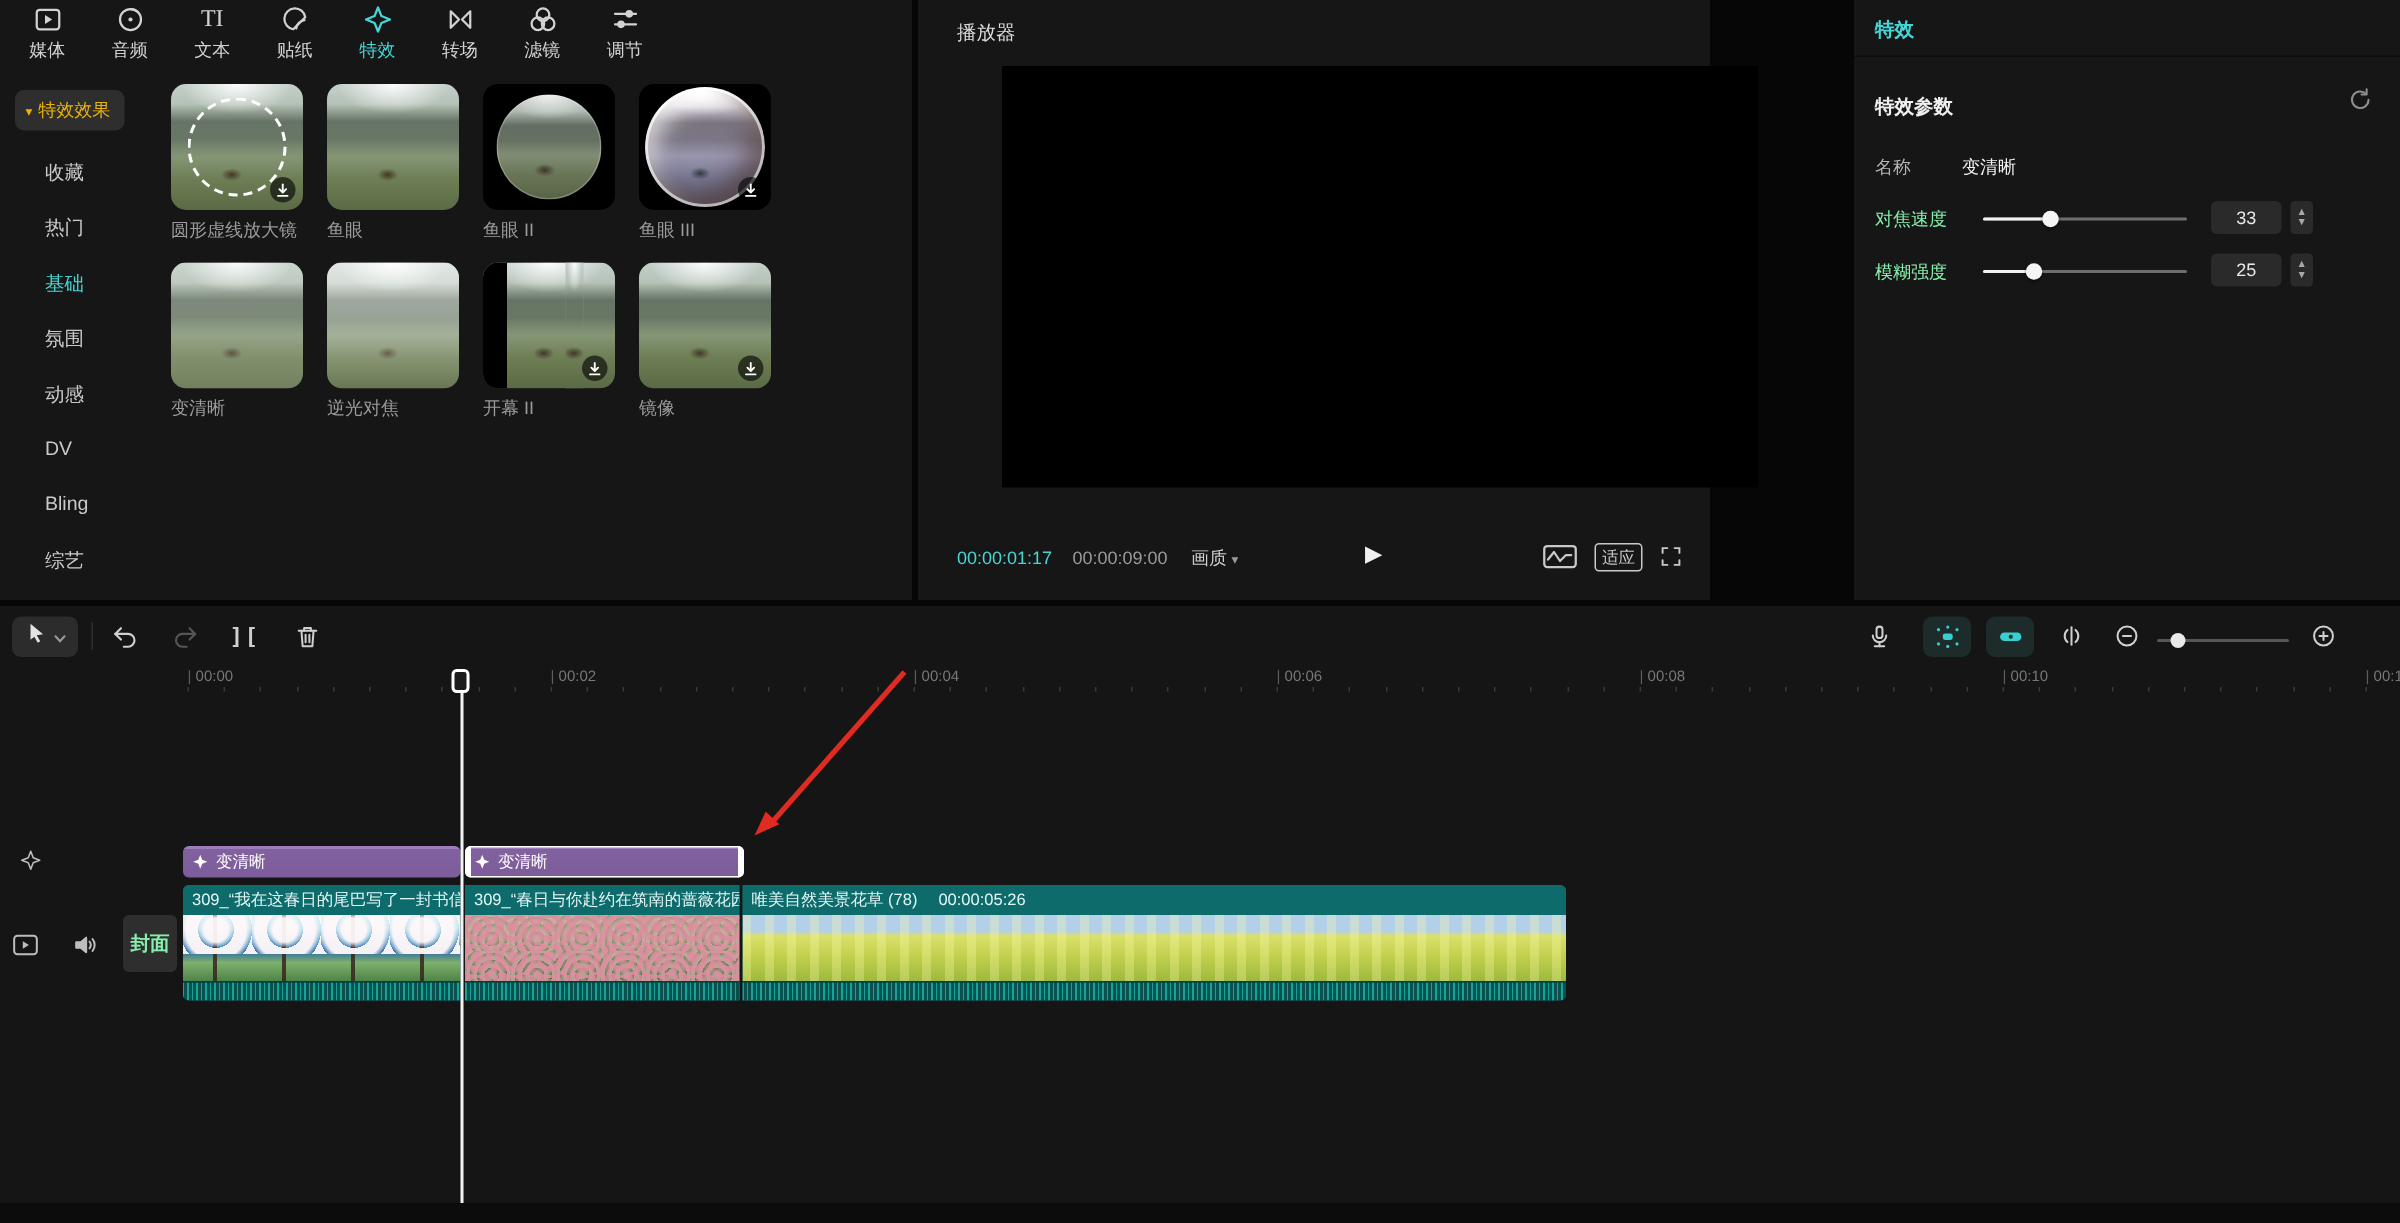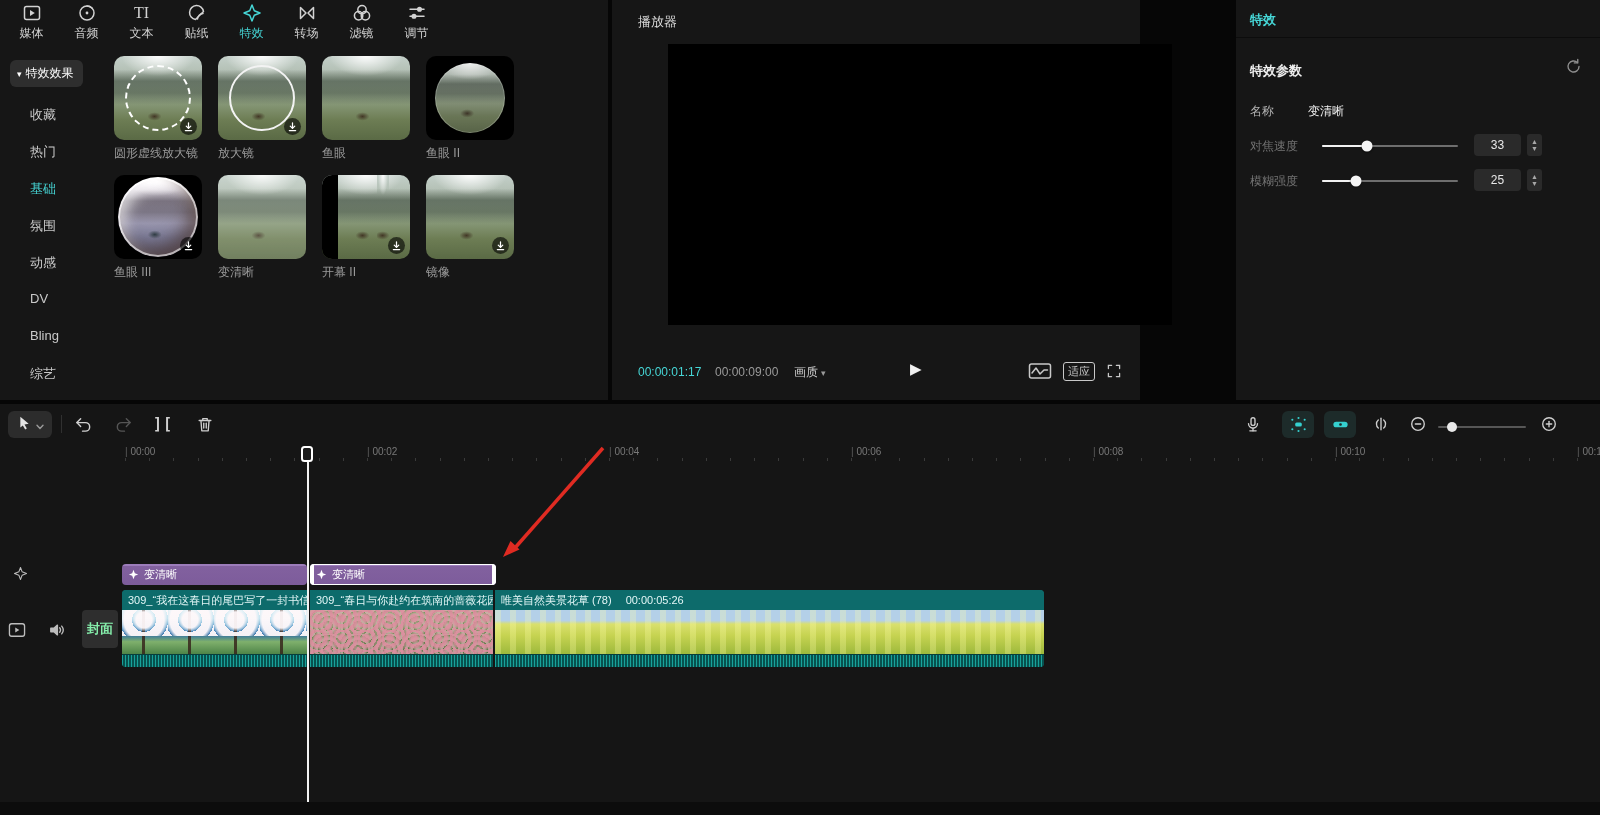--- a/index.html
+++ b/index.html
@@ -18,21 +18,21 @@
   .tb-item { width:55px; height:44px; display:flex; flex-direction:column; align-items:center;
              justify-content:center; gap:2px; color:#d2d2d2; cursor:pointer; }
   .tb-item .tb-ic { height:20px; display:flex; align-items:center; }
   .tb-item .tb-label { font-size:12px; }
   .tb-item.active { color:#46d6d6; }
   .tb-ic svg { display:block; }
   .tb-text-glyph { font-family:"Liberation Serif","DejaVu Serif",serif; font-size:16px; line-height:18px; }
 
   
   .sidebar { position:absolute; left:0; top:44px; width:104px; bottom:0; }
-  .side-dropdown { position:absolute; left:10px; top:16px; background:#2e2e2e; color:#ffffff;
+  .side-dropdown { position:absolute; left:10px; top:16px; background:#2e2e2e; color:#eab308;
                    font-size:12px; padding:5px 9px 5px 7px; border-radius:6px; cursor:pointer; }
   .side-dropdown .caret { font-size:9px; margin-right:4px; }
   .side-item { position:absolute; left:30px; font-size:13px; color:#c9c9c9; cursor:pointer; white-space:nowrap; }
   .side-item.active { color:#46d6d6; }
 
   
   .grid { position:absolute; left:104px; right:0; top:44px; bottom:0; overflow:hidden;
           padding:12px 0 0 10px; display:flex; flex-wrap:wrap; align-content:flex-start; }
   .fx-item { width:88px; margin:0 16px 13px 0; cursor:pointer; }
   .fx-item:nth-child(4n) { margin-right:0; }
@@ -80,21 +80,21 @@
   .icon-btn { cursor:pointer; color:#c9c9c9; display:flex; align-items:center; }
 
   
   .insp-head { position:absolute; left:0; right:0; top:0; height:38px; border-bottom:1px solid #0c0c0c; }
   .insp-tab { position:absolute; left:14px; top:11px; font-size:13px; font-weight:bold; color:#46d6d6; }
   .insp-section { position:absolute; left:14px; top:62px; font-size:13px; font-weight:bold; color:#efefef; }
   .insp-reset { position:absolute; right:18px; top:58px; color:#8f8f8f; cursor:pointer; }
   .insp-name-label { position:absolute; left:14px; top:103px; font-size:12px; color:#b4b4b4; }
   .insp-name-value { position:absolute; left:72px; top:103px; font-size:12px; color:#f0f0f0; }
   .param-row { position:absolute; left:0; right:0; height:24px; }
-  .param-label { position:absolute; left:14px; top:4px; font-size:12px; color:#737373; }
+  .param-label { position:absolute; left:14px; top:4px; font-size:12px; color:#86efac; }
   .slider { position:absolute; left:86px; top:11px; width:136px; height:2px; background:#6e6e6e; border-radius:1px; cursor:pointer; }
   .slider .fill { position:absolute; left:0; top:0; bottom:0; background:#f2f2f2; border-radius:1px; }
   .slider .knob { position:absolute; top:50%; width:11px; height:11px; border-radius:50%;
                   background:#f4f4f4; transform:translate(-50%,-50%); box-shadow:0 1px 2px rgba(0,0,0,.6); }
   .val-box { position:absolute; left:238px; top:0; width:47px; height:22px; background:#2a2a2a;
              border-radius:4px; color:#e8e8e8; font-size:12px; text-align:center; line-height:22px; }
   .stepper { position:absolute; left:291px; top:0; width:15px; height:22px; background:#2a2a2a;
              border-radius:3px; display:flex; flex-direction:column; align-items:center;
              justify-content:center; color:#a8a8a8; font-size:7px; line-height:7px; cursor:pointer; }
 
@@ -267,32 +267,20 @@
               <svg width="9" height="10" viewBox="0 0 10 11" fill="none" stroke="#fff" stroke-width="1.4" stroke-linecap="round" stroke-linejoin="round">
                 <path d="M5 1 V6.5"></path>
                 <path d="M2.5 4.5 L5 7 L7.5 4.5"></path>
                 <path d="M1.5 9.5 H8.5"></path>
               </svg>
             </span>
           </div>
           <div class="fx-name">圆形虚线放大镜</div>
         </div>
         <div class="fx-item">
-          <div class="thumb ring">
-            <span class="dl-badge">
-              <svg width="9" height="10" viewBox="0 0 10 11" fill="none" stroke="#fff" stroke-width="1.4" stroke-linecap="round" stroke-linejoin="round">
-                <path d="M5 1 V6.5"></path>
-                <path d="M2.5 4.5 L5 7 L7.5 4.5"></path>
-                <path d="M1.5 9.5 H8.5"></path>
-              </svg>
-            </span>
-          </div>
-          <div class="fx-name">放大镜</div>
-        </div>
-        <div class="fx-item">
           <div class="thumb plain"></div>
           <div class="fx-name">鱼眼</div>
         </div>
         <div class="fx-item">
           <div class="thumb circle-black">
             <div class="inner-circle scene" style="filter:saturate(.8) brightness(.95);"></div>
           </div>
           <div class="fx-name">鱼眼 II</div>
         </div>
         <div class="fx-item">
@@ -304,20 +292,24 @@
                 <path d="M2.5 4.5 L5 7 L7.5 4.5"></path>
                 <path d="M1.5 9.5 H8.5"></path>
               </svg>
             </span>
           </div>
           <div class="fx-name">鱼眼 III</div>
         </div>
         <div class="fx-item">
           <div class="thumb soft"></div>
           <div class="fx-name">变清晰</div>
+        </div>
+        <div class="fx-item">
+          <div class="thumb bright"></div>
+          <div class="fx-name">逆光对焦</div>
         </div>
         <div class="fx-item">
           <div class="thumb pillarbox">
             <div class="mid" style="position:absolute;inset:0;"></div>
             <div class="pbar left"></div>
             <div class="pbar mid"></div>
             <span class="dl-badge">
               <svg width="9" height="10" viewBox="0 0 10 11" fill="none" stroke="#fff" stroke-width="1.4" stroke-linecap="round" stroke-linejoin="round">
                 <path d="M5 1 V6.5"></path>
                 <path d="M2.5 4.5 L5 7 L7.5 4.5"></path>

